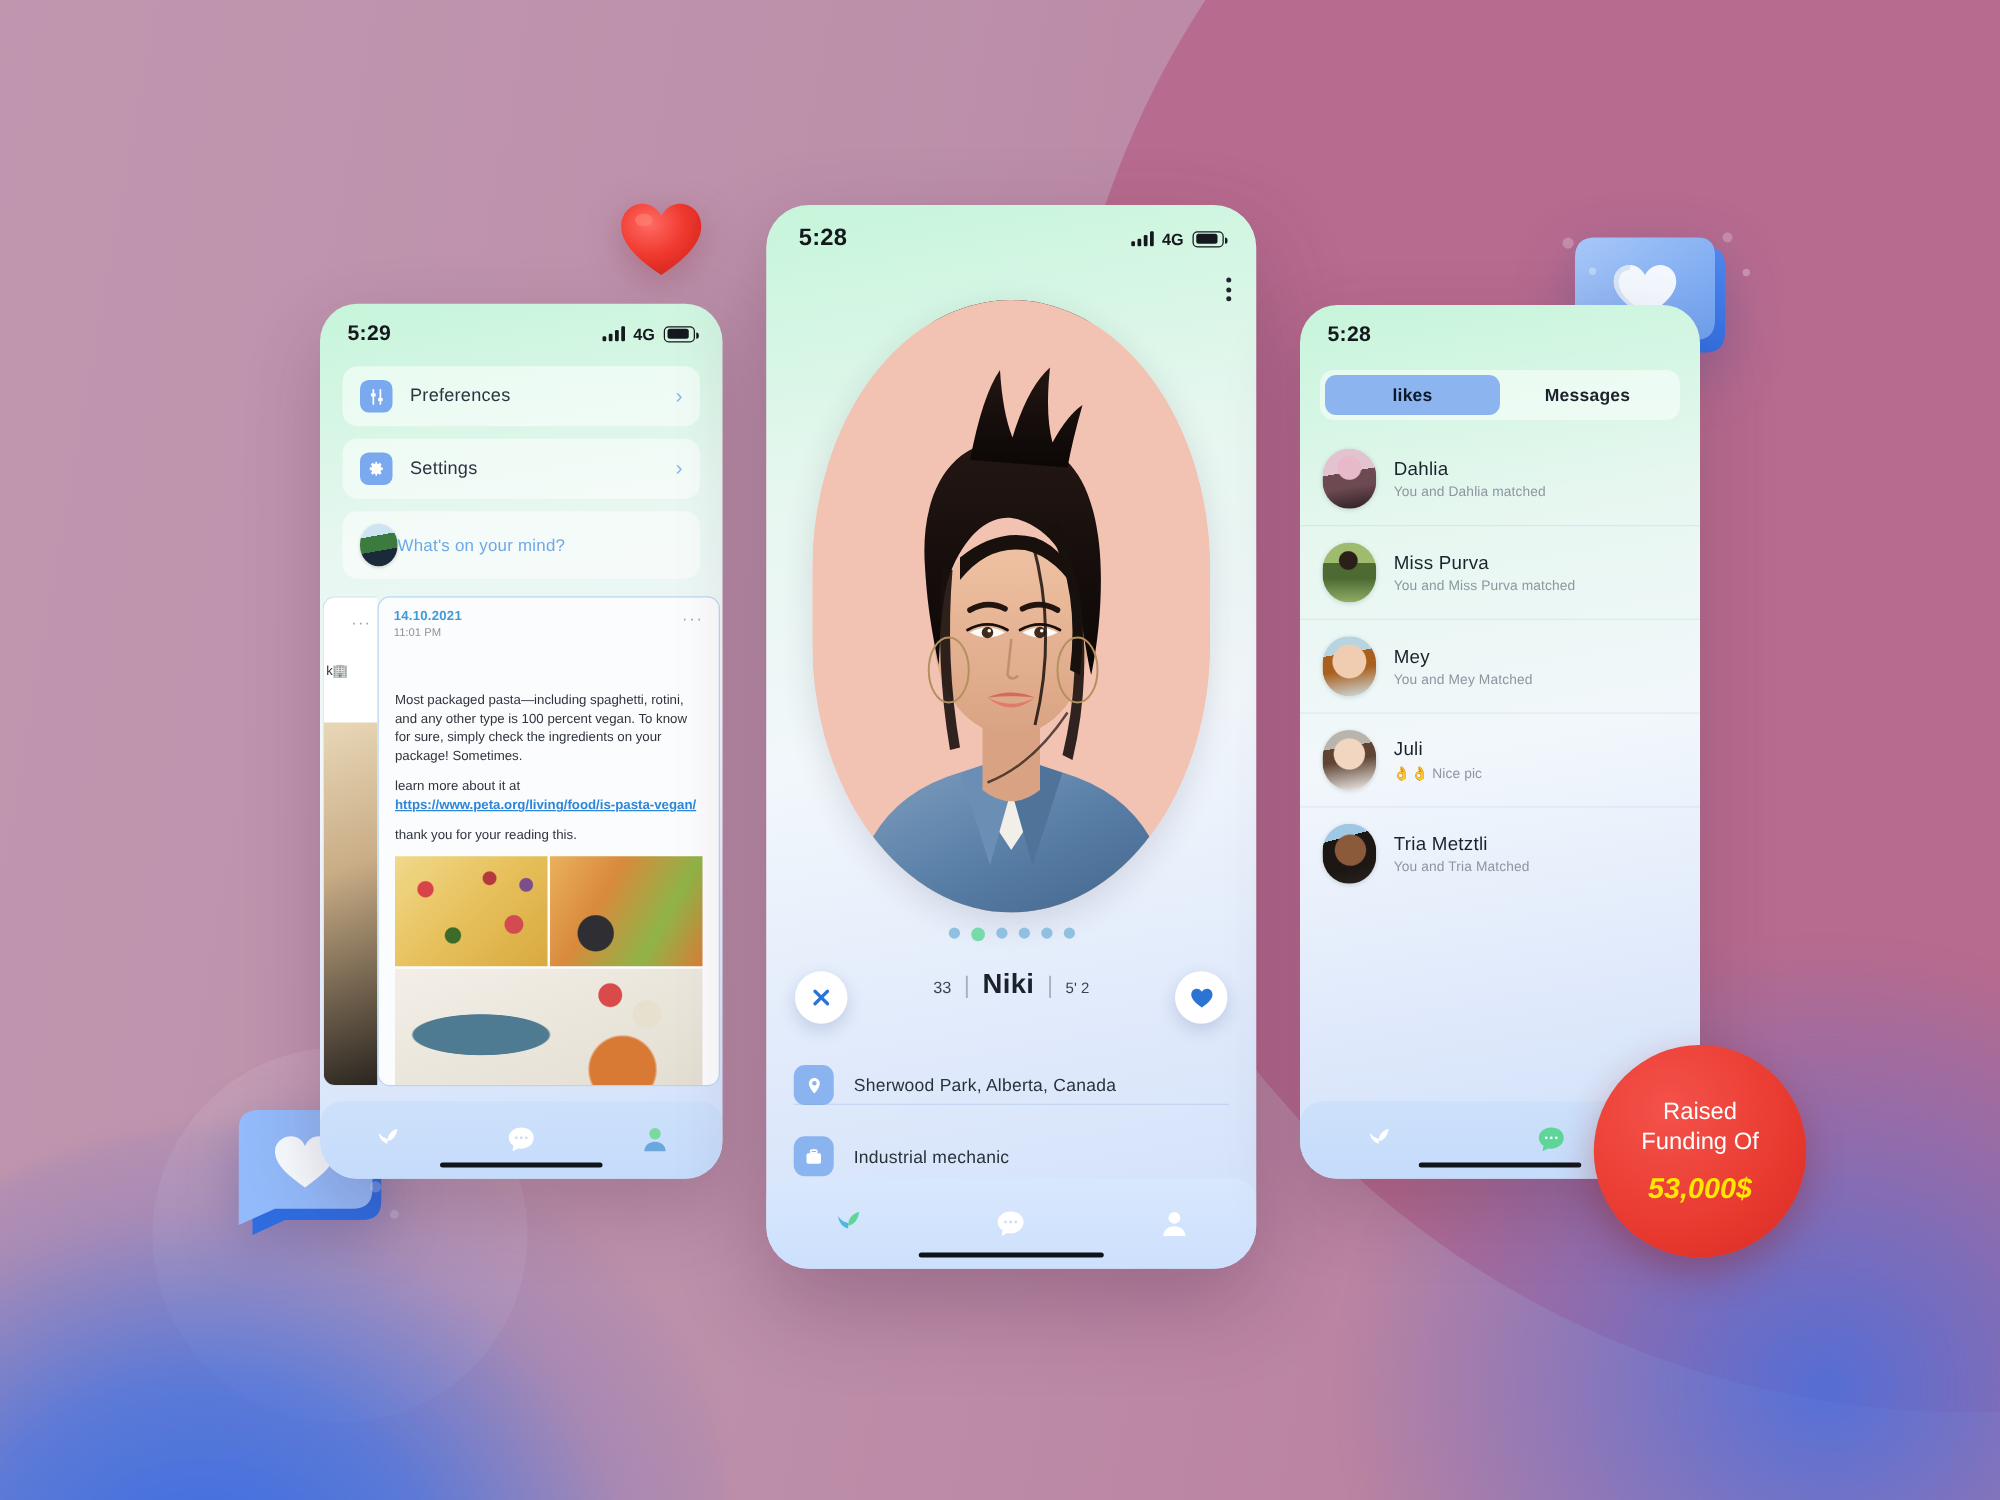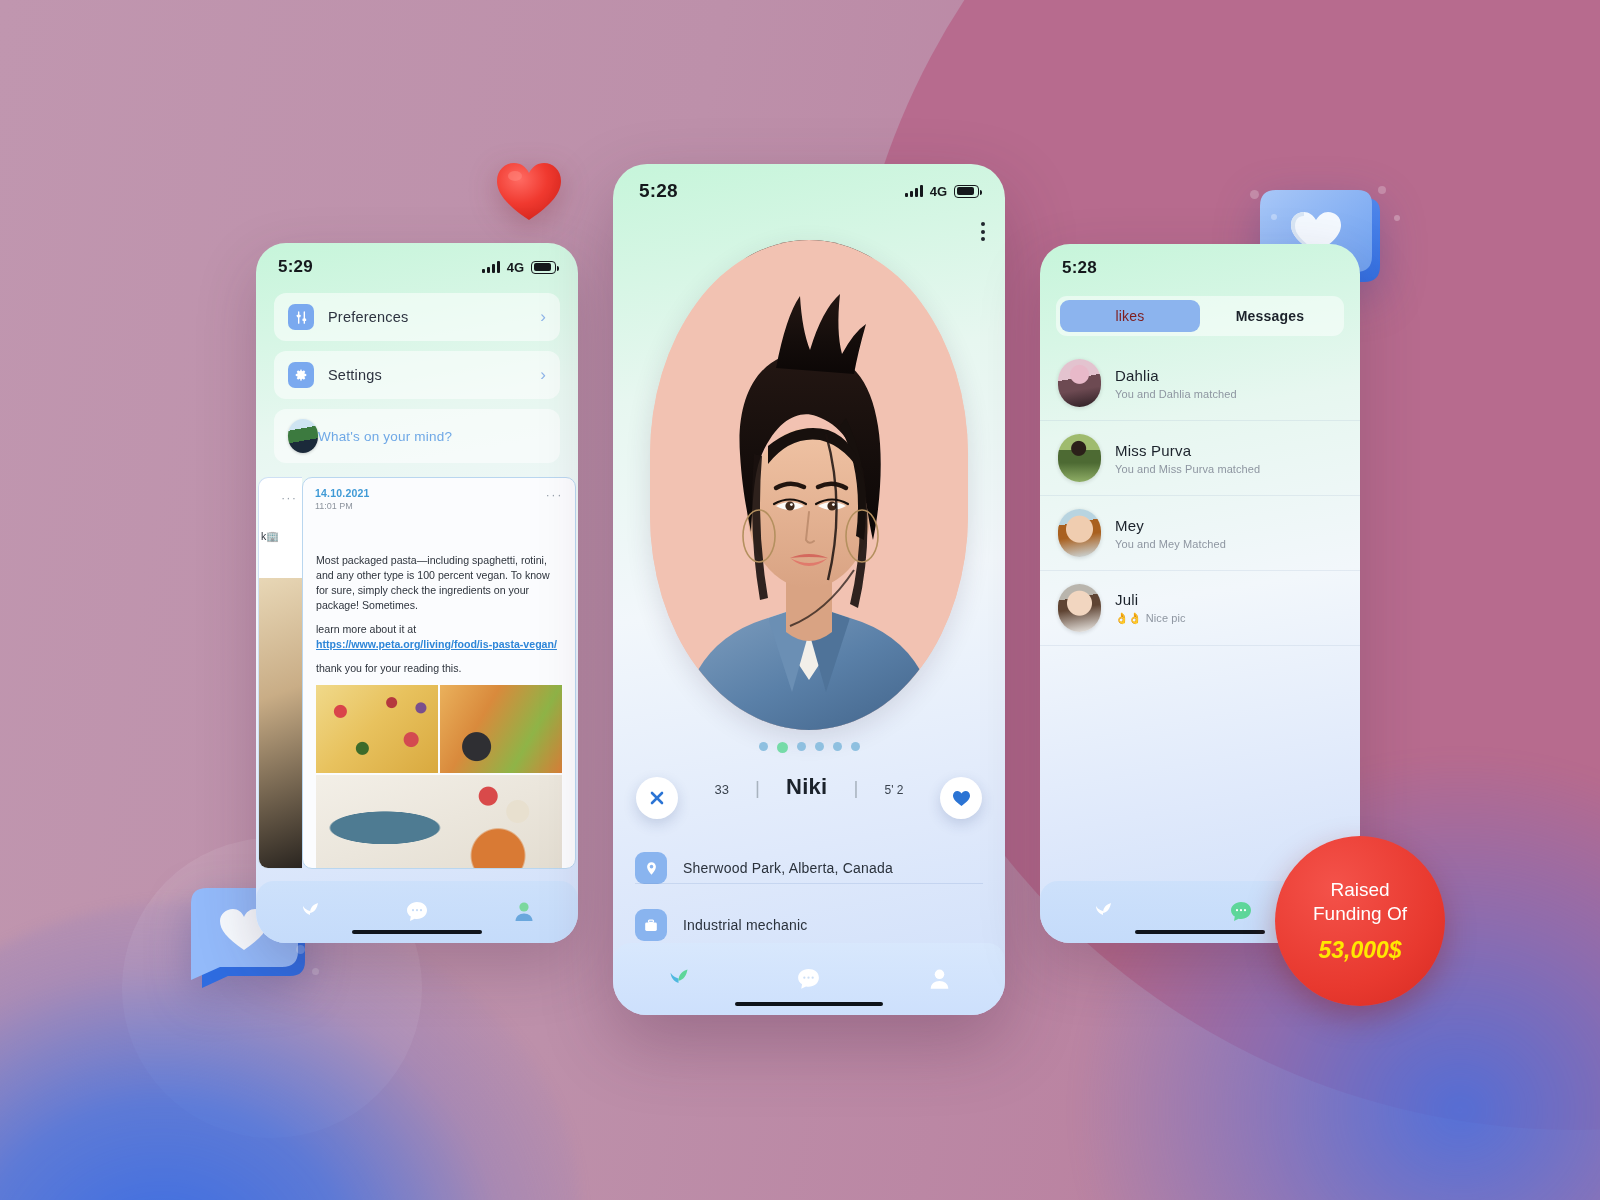--- a/index.html
+++ b/index.html
@@ -195,21 +195,21 @@
     width: 100%; height: 100%;
     border-radius: 50% / 44%;
     overflow: hidden; position: relative;
     background: #f3c4b5;
     box-shadow: 0 8px 26px rgba(60,40,70,.14);
   }
   .dots-row { position:absolute; left:0; right:0; top: 578px; display:flex; gap: 9px; justify-content:center; }
   .dots-row i { width: 9px; height: 9px; border-radius:50%; background:#8fc0e0; display:block; }
   .dots-row i.active { background: #76dba8; width: 11px; height: 11px; }
   .nameline { position:absolute; left:0; right:0; top: 610px; display:flex; align-items:baseline;
-              justify-content:center; gap: 26px; color:#1b222b; }
+              justify-content:center; gap: 10px; color:#1b222b; }
   .nm-age { font-size: 13px; color:#3a434e; }
   .nm-name { font-size: 22px; font-weight: 700; letter-spacing:.3px; }
   .nm-h { font-size: 12px; color:#3a434e; }
   .nm-sep { color:#a9b3bf; font-weight:300; font-size:19px; }
   .circle-btn {
     position:absolute; width: 42px; height: 42px; border-radius: 50%;
     background: #fff; display:flex; align-items:center; justify-content:center;
     box-shadow: 0 5px 14px rgba(40,60,120,.18);
   }
   .circle-btn.x { left: 23px; top: 613px; }
@@ -224,21 +224,21 @@
               background: rgba(120,150,200,.22); }
 
   
   .seg {
     margin: 14px 16px 0 16px; height: 40px; border-radius: 11px;
     background: rgba(255,255,255,0.50);
     display:flex; align-items:center; padding: 4px;
   }
   .seg-btn { flex:1; height: 100%; border-radius: 9px; display:flex; align-items:center;
              justify-content:center; font-size: 14px; letter-spacing:.2px; }
-  .seg-btn.on { background: #8cb4ee; color:#7f1d1d; font-weight: 400; }
+  .seg-btn.on { background: #8cb4ee; color:#0f172a; font-weight: 700; }
   .seg-btn.off { color:#1c222b; font-weight: 700; }
 
   .mlist { margin-top: 10px; }
   .mrow { display:flex; align-items:center; gap: 14px; padding: 13px 18px;
           border-bottom: 1px solid rgba(150,170,200,.18); }
   .mavatar { width: 43px; height: 48px; border-radius: 50%/46%; flex:0 0 auto; overflow:hidden;
              box-shadow: 0 1px 4px rgba(0,0,0,.14); position:relative; }
   .mname { font-size: 15px; color:#1b222b; letter-spacing:.2px; }
   .msub { font-size: 11px; color:#8e96a1; margin-top: 4px; letter-spacing:.1px; }
 
@@ -652,20 +652,27 @@
         <span class="msub" style="display:block">You and Mey Matched</span>
       </span>
     </div>
     <div class="mrow">
       <span class="mavatar f-juli"></span>
       <span>
         <span class="mname" style="display:block">Juli</span>
         <span class="msub" style="display:block">👌👌 Nice pic</span>
       </span>
     </div>
+    <div class="mrow" style="border-bottom:none">
+      <span class="mavatar f-tria"></span>
+      <span>
+        <span class="mname" style="display:block">Tria Metztli</span>
+        <span class="msub" style="display:block">You and Tria Matched</span>
+      </span>
+    </div>
   </div>
 
   <div class="tabbar" style="justify-content:flex-start;padding-left:48px;gap:108px">
     <span class="tab-ico">
       <svg width="24" height="24" viewBox="0 0 24 24" fill="#ffffff">
         <path d="M12 22c0-6 0-9 0-11 0 0-5-1-7-5 0 2 1 7 7 9z"></path>
         <path d="M12 13c0-3 1-8 8-10-1 5-3 9-8 10z"></path>
       </svg>
     </span>
     <span class="tab-ico">

